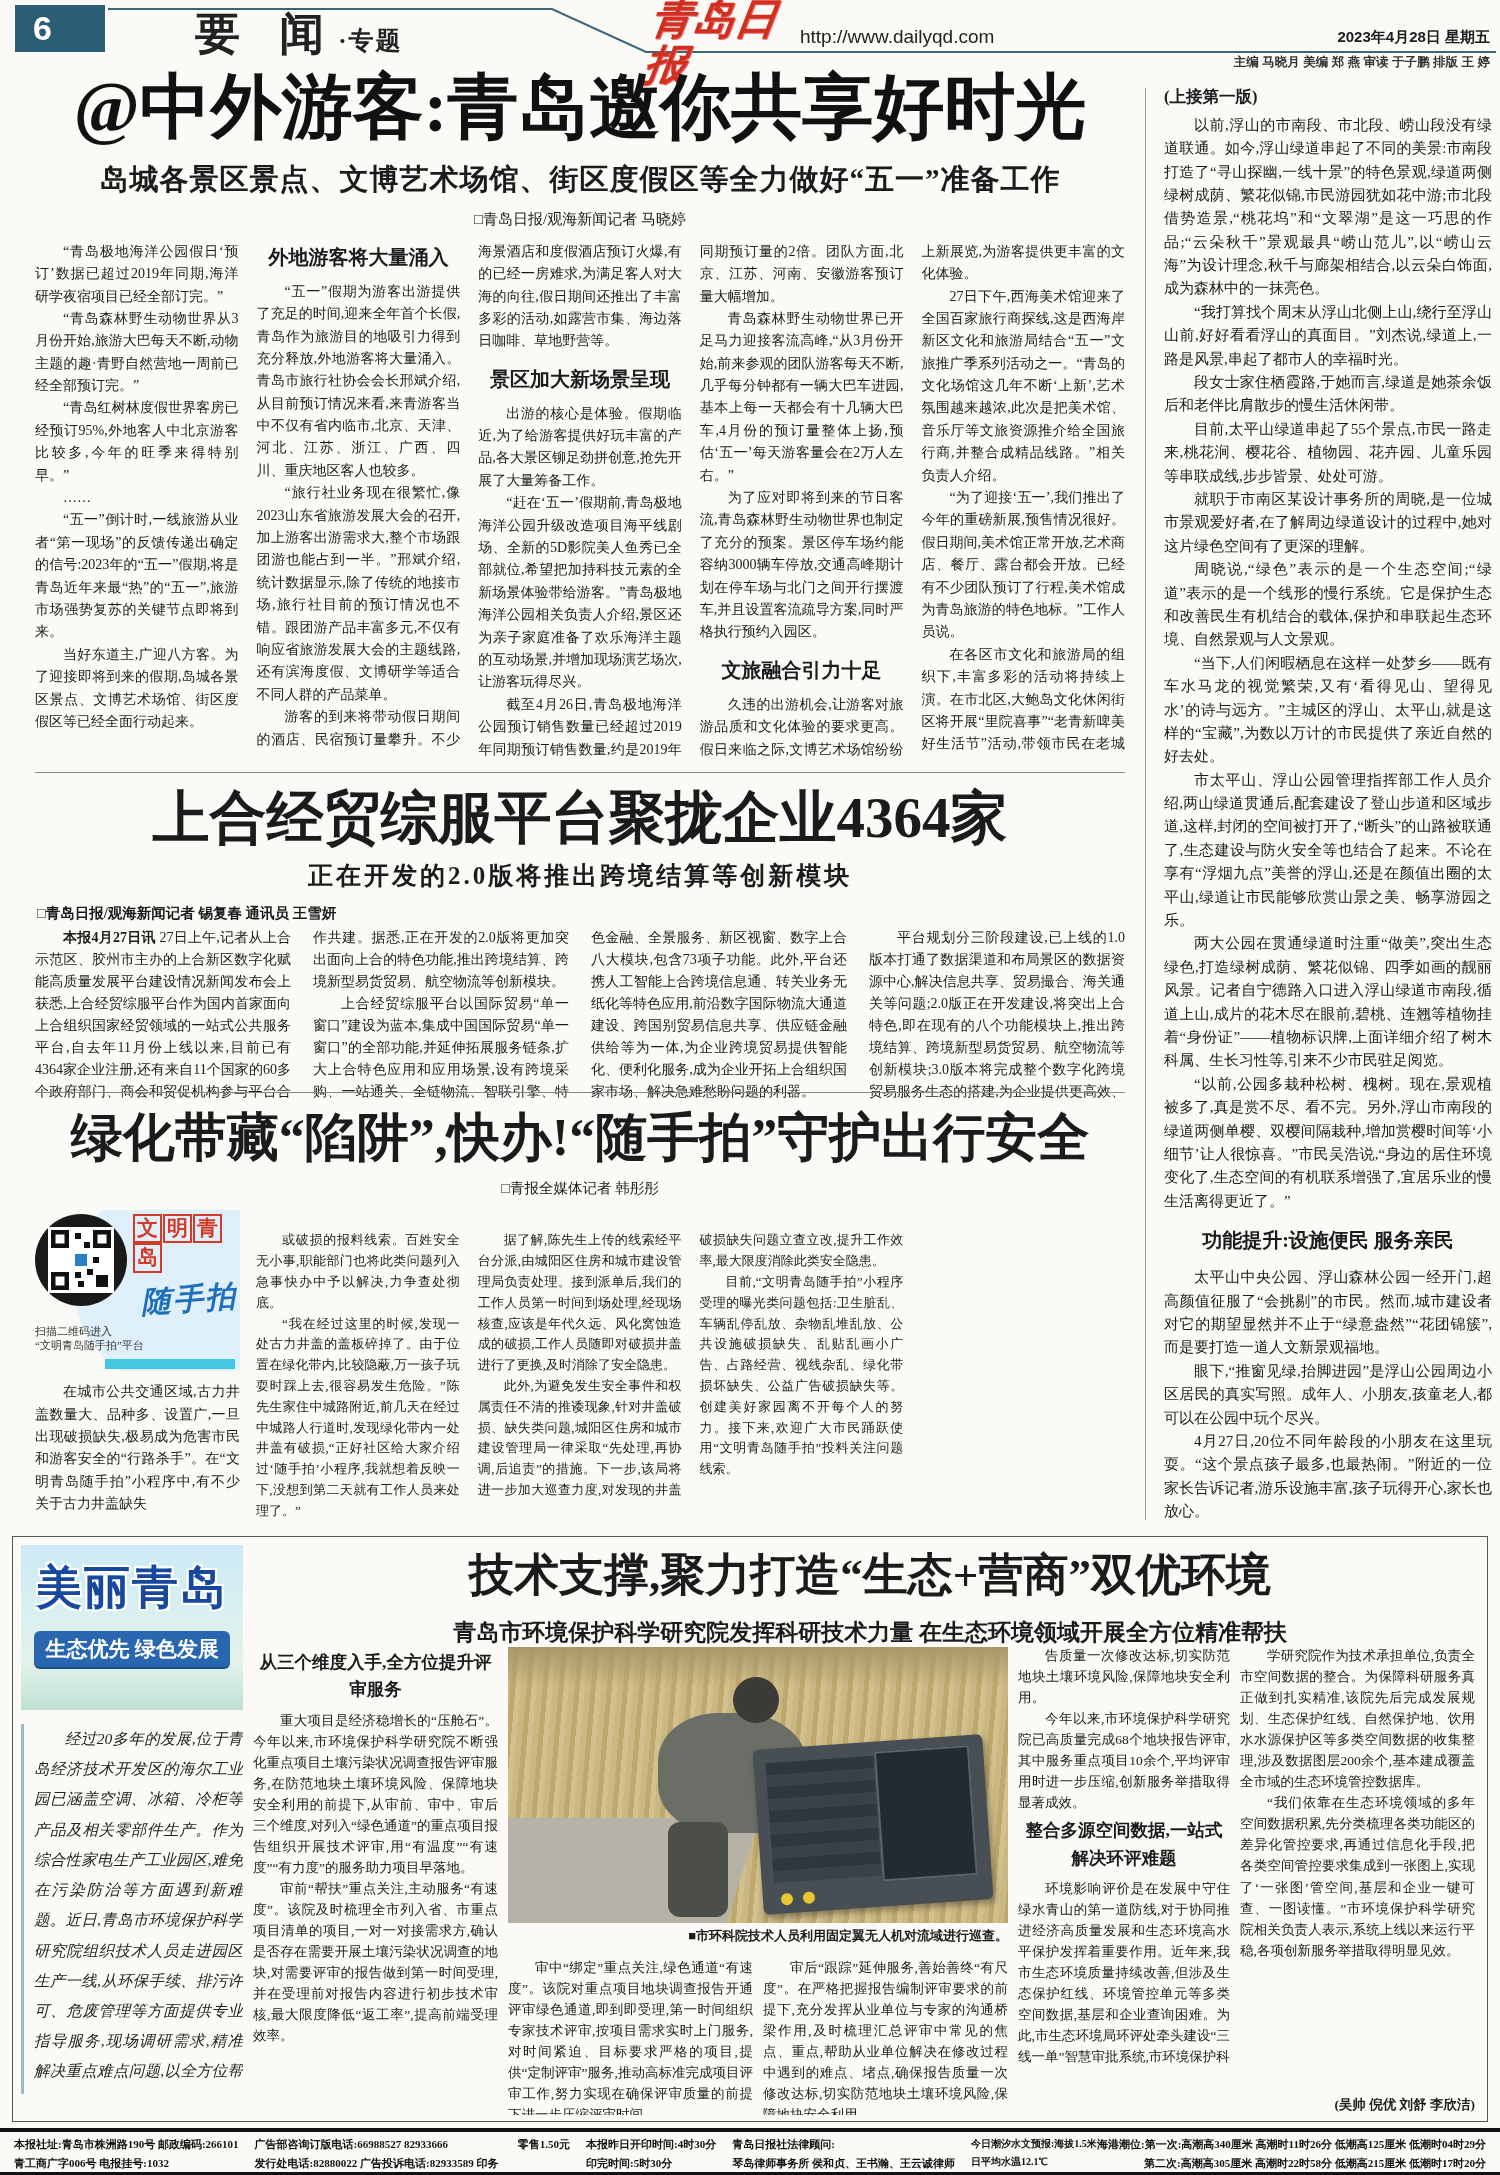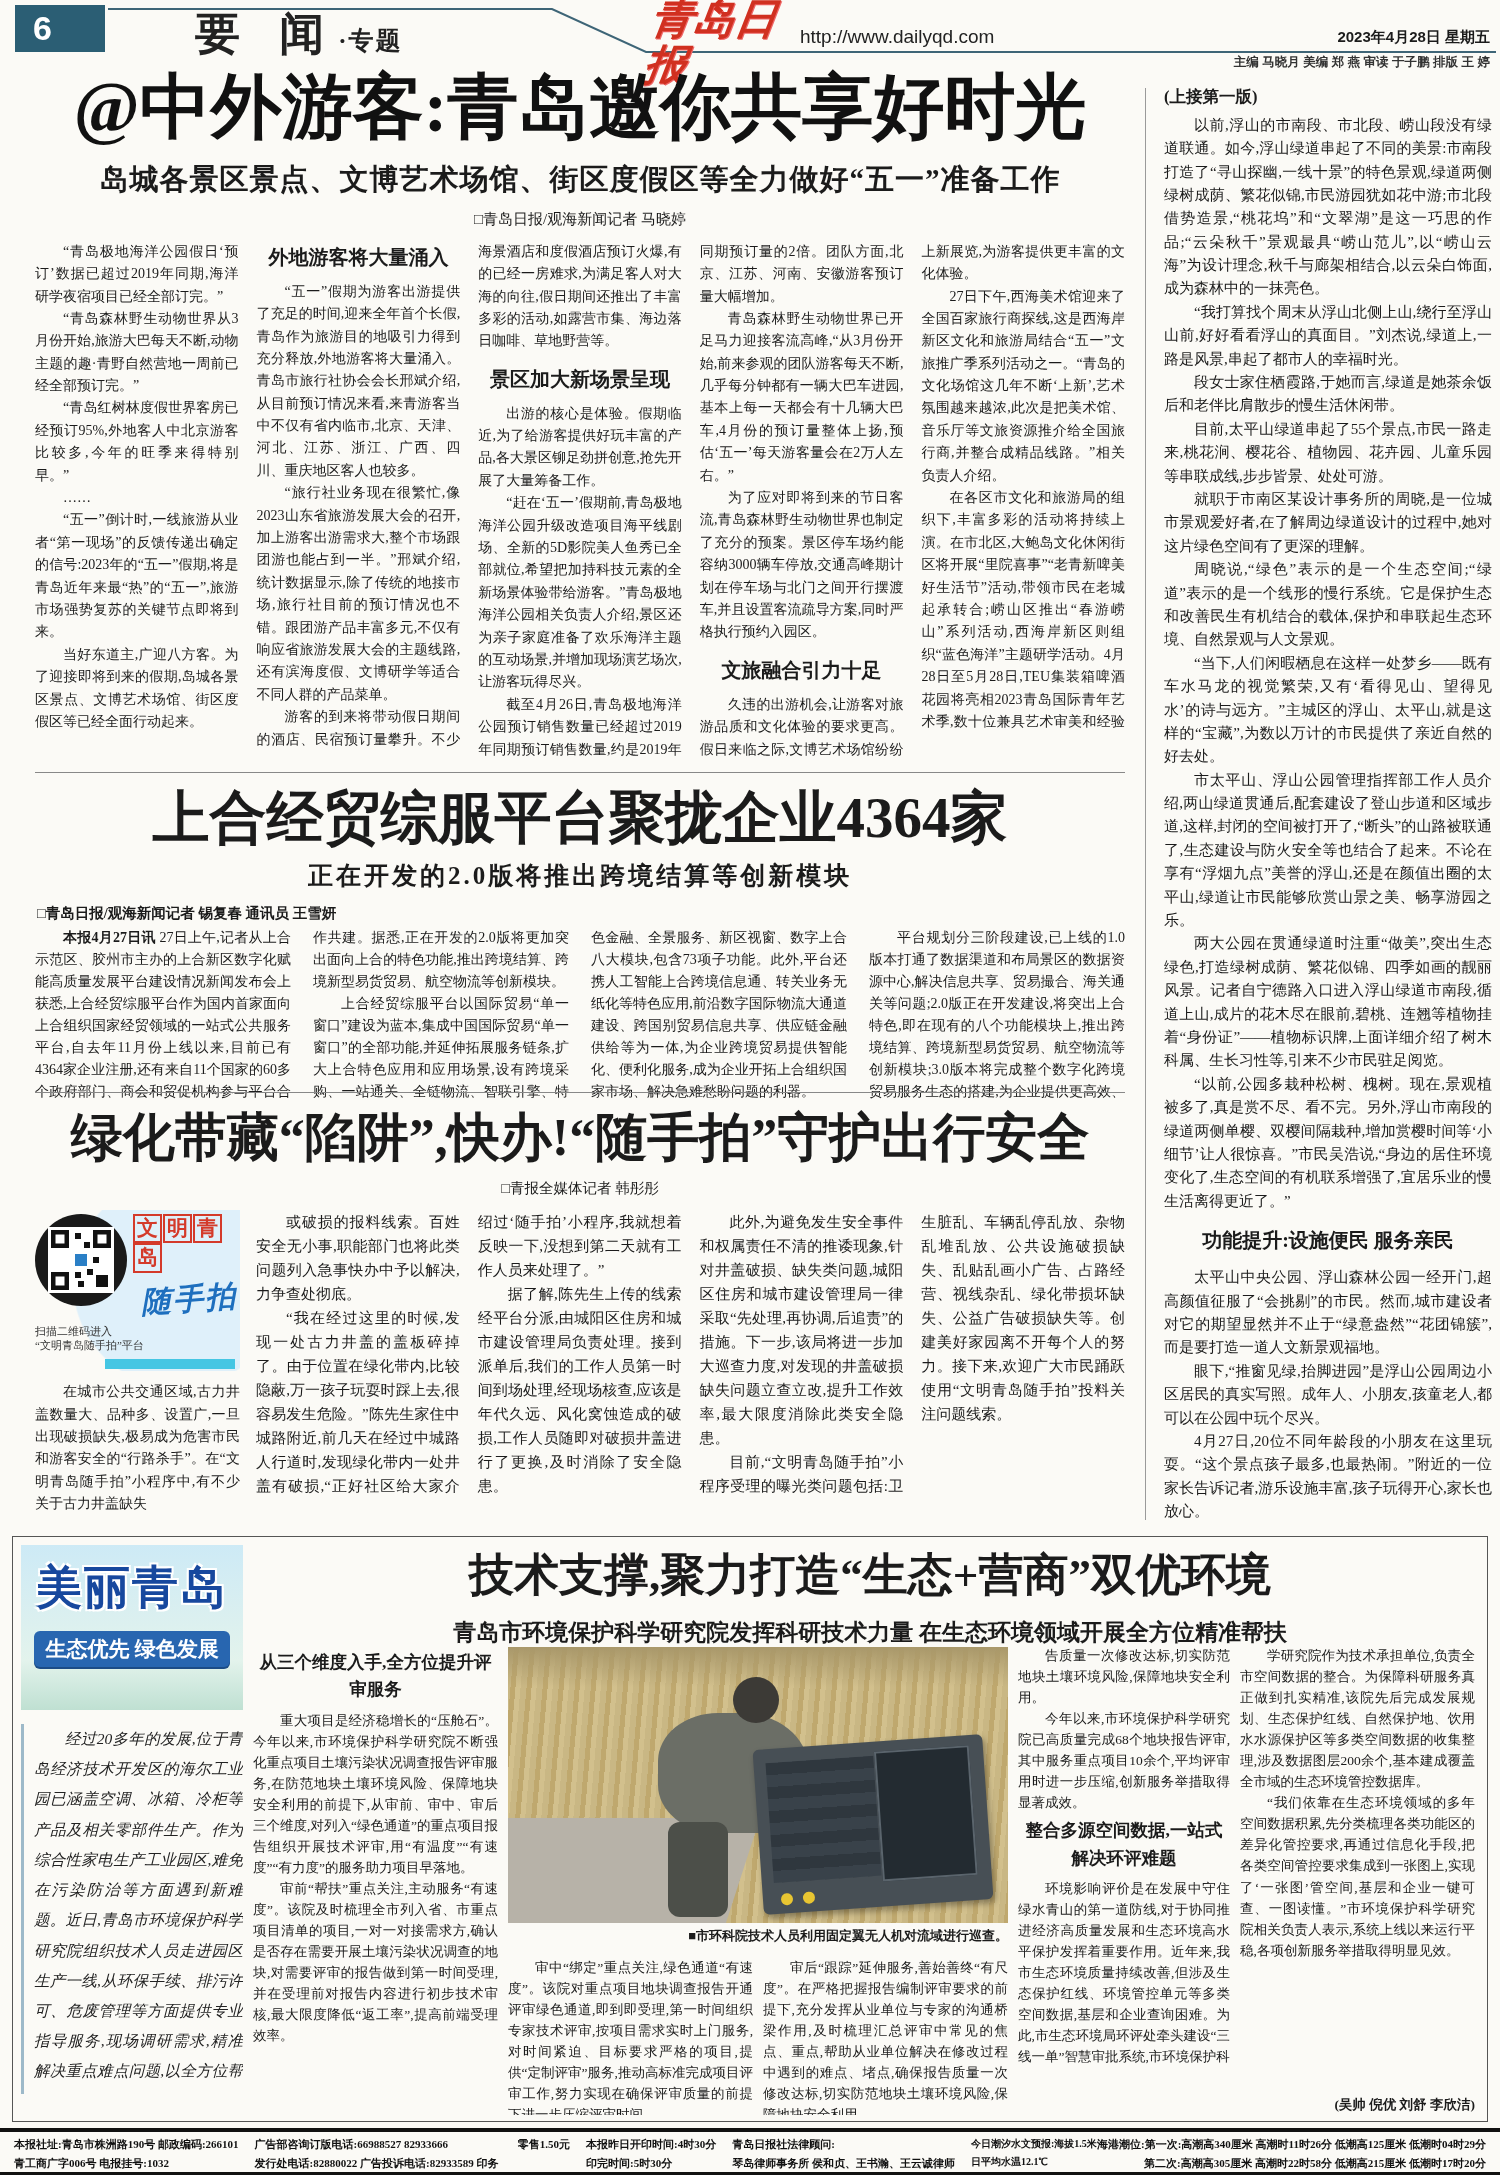--- a/index.html
+++ b/index.html
@@ -60,21 +60,21 @@
     display:flex; align-items:center; justify-content:center; }
   .wmqd-right { flex:1; }
   .wmqd-title span { display:inline-block; border:2px solid #d43a2a; color:#d43a2a;
     font-weight:900; font-size:21px; line-height:1.1; padding:1px 2px; margin-right:1px; }
   .wmqd-title2 { color:#1e6fbe; font-size:30px; font-weight:900; font-style:italic;
     margin:6px 0 0 8px; transform:rotate(-4deg); letter-spacing:2px; }
   .wmqd-caption { font-size:11px; line-height:1.35; margin-top:4px; color:#333; }
   .cyan-bar { height:10px; background:#45c6e3; width:130px; margin:6px 0 0 70px; }
   .a3-col1-text { margin-top:10px; font-size:14px; line-height:1.6; height:150px; overflow:hidden; }
   .a3-body { flex:1; height:300px; overflow:hidden; column-count:4; column-gap:18px; column-fill:auto;
-    font-size:15px; line-height:1.6; }
+    font-size:13px; line-height:1.6;margin-top:20px; }
   
   #rail-divider { position:absolute; left:1145px; top:88px; width:1px; height:1432px; background:#9a9a9a; }
   #rail { position:absolute; left:1164px; top:84px; width:328px; height:1438px; overflow:hidden;
     font-size:15px; line-height:1.56; }
   .jump-label { font-weight:900; font-size:16.5px; margin-bottom:4px; }
   #rail .flow-head { font-size:20px; margin:12px 0 10px 0; }
   
   #bottombox { position:absolute; left:12px; top:1536px; width:1476px; height:586px;
     border:1px solid #555; background:#fbfaf6; }
   .ml-rail { position:absolute; left:8px; top:8px; width:222px; bottom:8px; overflow:hidden; }
@@ -160,20 +160,21 @@
       <p class="flow-p">游客的到来将带动假日期间的酒店、民宿预订量攀升。不少海景酒店和度假酒店预订火爆,有的已经一房难求,为满足客人对大海的向往,假日期间还推出了丰富多彩的活动,如露营市集、海边落日咖啡、草地野营等。</p>
       <h4 class="flow-head">景区加大新场景呈现</h4>
       <p class="flow-p">出游的核心是体验。假期临近,为了给游客提供好玩丰富的产品,各大景区铆足劲拼创意,抢先开展了大量筹备工作。</p>
       <p class="flow-p">“赶在‘五一’假期前,青岛极地海洋公园升级改造项目海平线剧场、全新的5D影院美人鱼秀已全部就位,希望把加持科技元素的全新场景体验带给游客。”青岛极地海洋公园相关负责人介绍,景区还为亲子家庭准备了欢乐海洋主题的互动场景,并增加现场演艺场次,让游客玩得尽兴。</p>
       <p class="flow-p">截至4月26日,青岛极地海洋公园预订销售数量已经超过2019年同期预订销售数量,约是2019年同期预订量的2倍。团队方面,北京、江苏、河南、安徽游客预订量大幅增加。</p>
       <p class="flow-p">青岛森林野生动物世界已开足马力迎接客流高峰,“从3月份开始,前来参观的团队游客每天不断,几乎每分钟都有一辆大巴车进园,基本上每一天都会有十几辆大巴车,4月份的预订量整体上扬,预估‘五一’每天游客量会在2万人左右。”</p>
       <p class="flow-p">为了应对即将到来的节日客流,青岛森林野生动物世界也制定了充分的预案。景区停车场约能容纳3000辆车停放,交通高峰期计划在停车场与北门之间开行摆渡车,并且设置客流疏导方案,同时严格执行预约入园区。</p>
       <h4 class="flow-head">文旅融合引力十足</h4>
       <p class="flow-p">久违的出游机会,让游客对旅游品质和文化体验的要求更高。假日来临之际,文博艺术场馆纷纷上新展览,为游客提供更丰富的文化体验。</p>
       <p class="flow-p">27日下午,西海美术馆迎来了全国百家旅行商探线,这是西海岸新区文化和旅游局结合“五一”文旅推广季系列活动之一。“青岛的文化场馆这几年不断‘上新’,艺术氛围越来越浓,此次是把美术馆、音乐厅等文旅资源推介给全国旅行商,并整合成精品线路。”相关负责人介绍。</p>
+      <p class="flow-p">“为了迎接‘五一’,我们推出了今年的重磅新展,预售情况很好。假日期间,美术馆正常开放,艺术商店、餐厅、露台都会开放。已经有不少团队预订了行程,美术馆成为青岛旅游的特色地标。”工作人员说。</p>
       <p class="flow-p">在各区市文化和旅游局的组织下,丰富多彩的活动将持续上演。在市北区,大鲍岛文化休闲街区将开展“里院喜事”“老青新啤美好生活节”活动,带领市民在老城起承转合;崂山区推出“春游崂山”系列活动,西海岸新区则组织“蓝色海洋”主题研学活动。4月28日至5月28日,TEU集装箱啤酒花园将亮相2023青岛国际青年艺术季,数十位兼具艺术审美和经验的主理人齐聚,为游客带来艺术与美食融合的新体验。</p>
     </div>
 </section>
 
 <section id="a2">
   <h1 class="a2-headline">上合经贸综服平台聚拢企业4364家</h1>
   <h2 class="a2-subhead">正在开发的2.0版将推出跨境结算等创新模块</h2>
   <div class="a2-byline">□青岛日报/观海新闻记者 锡复春  通讯员 王雪妍</div>
   <div class="a2-body">
       <p class="flow-p"><strong>本报4月27日讯</strong> 27日上午,记者从上合示范区、胶州市主办的上合新区数字化赋能高质量发展平台建设情况新闻发布会上获悉,上合经贸综服平台作为国内首家面向上合组织国家经贸领域的一站式公共服务平台,自去年11月份上线以来,目前已有4364家企业注册,还有来自11个国家的60多个政府部门、商会和贸促机构参与平台合作共建。据悉,正在开发的2.0版将更加突出面向上合的特色功能,推出跨境结算、跨境新型易货贸易、航空物流等创新模块。</p>

